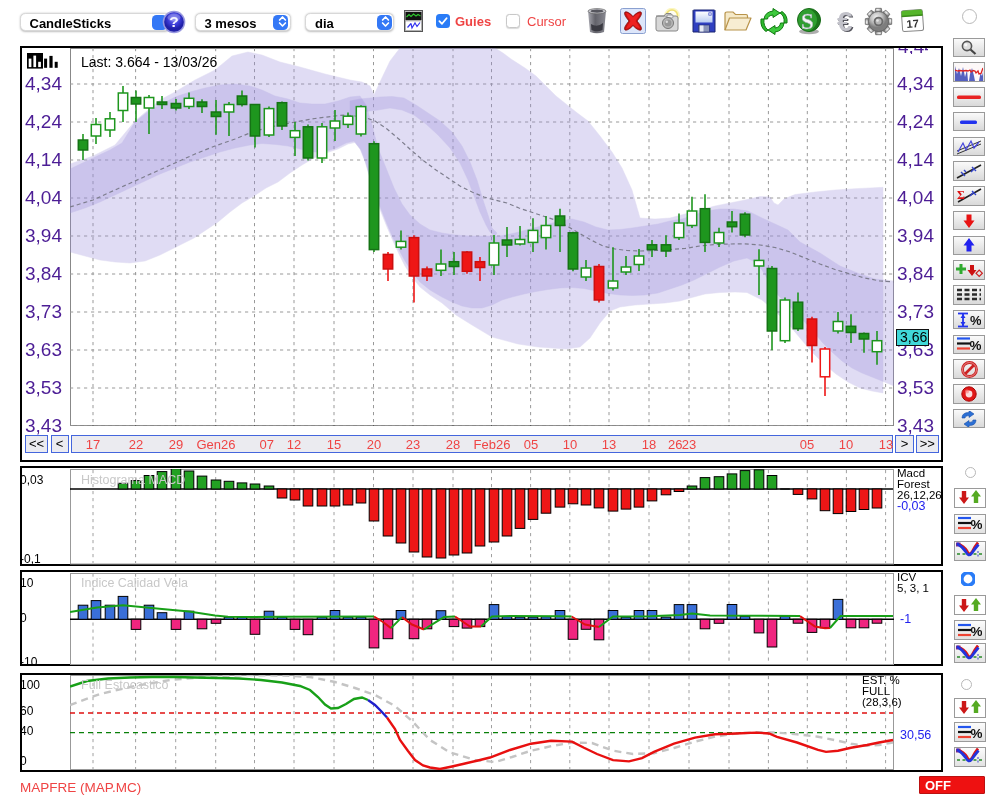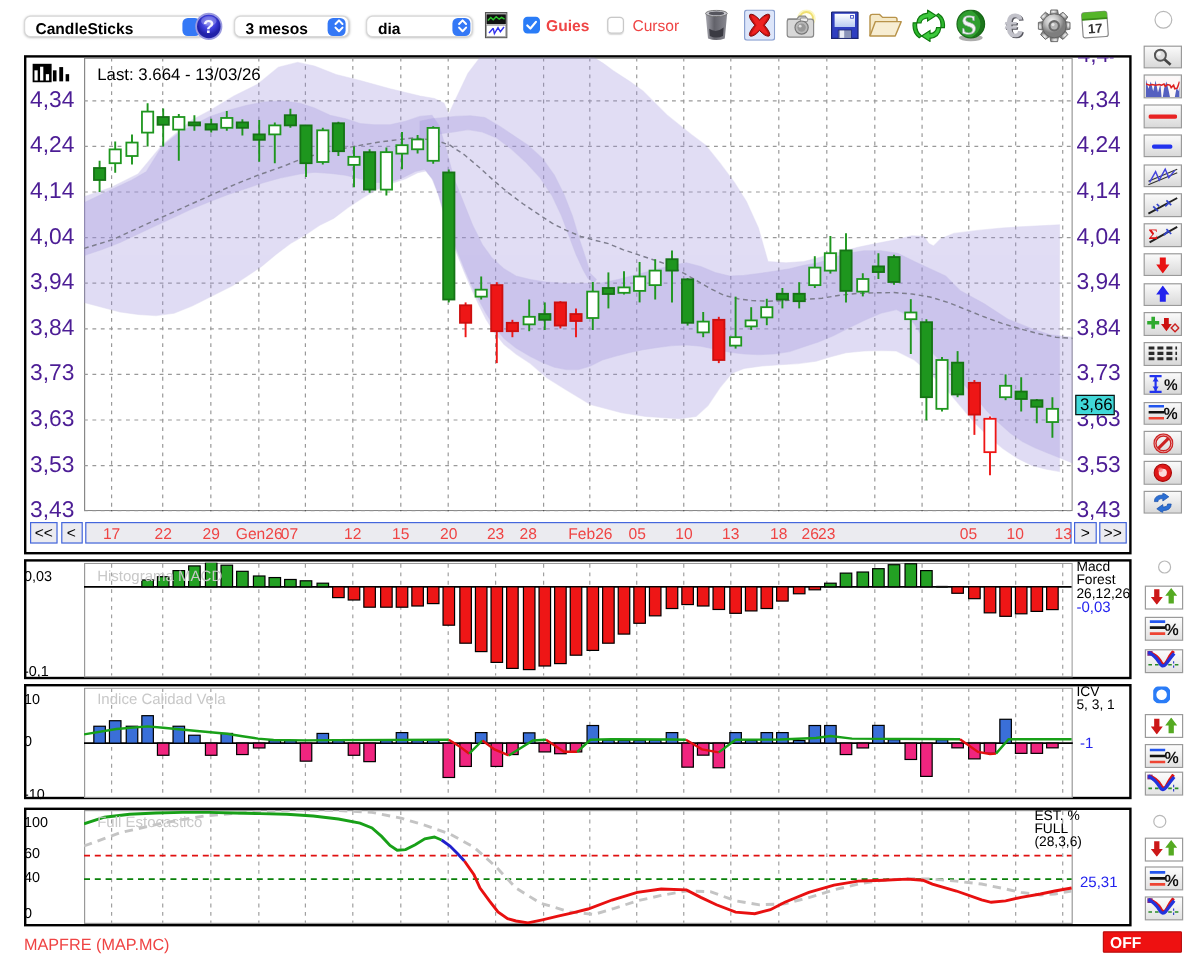--- a/index.html
+++ b/index.html
@@ -339,26 +339,26 @@
       <rect x="872.3" y="340.7" width="9.4" height="11.0" fill="#fff" stroke="#1e961e" stroke-width="1.5"></rect>
     </svg>
 <div class="ab" style="left:81px;top:54px;font-size:14px;color:#000;white-space:nowrap">Last: 3.664 - 13/03/26</div>
 <div class="ab" style="left:25px;top:435px;width:23px;height:18px;border:1.5px solid #4466dd;background:#ebebf0;font-size:13px;text-align:center;line-height:15px">&lt;&lt;</div>
 <div class="ab" style="left:50.5px;top:435px;width:18px;height:18px;border:1.5px solid #4466dd;background:#ebebf0;font-size:13px;text-align:center;line-height:15px">&lt;</div>
 <div class="ab" style="left:70.5px;top:435px;width:822.5px;height:18px;border:1.5px solid #4466dd;background:#ebebf0"></div>
 <div class="lbl" style="left:73px;top:438px;width:40px;text-align:center">17</div>
 <div class="lbl" style="left:116px;top:438px;width:40px;text-align:center">22</div>
 <div class="lbl" style="left:156px;top:438px;width:40px;text-align:center">29</div>
 <div class="lbl" style="left:196px;top:438px;width:40px;text-align:center">Gen26</div>
-<div class="lbl" style="left:234px;top:438px;width:40px;text-align:left">07</div>
+<div class="lbl" style="left:234px;top:438px;width:40px;text-align:right">07</div>
 <div class="lbl" style="left:274px;top:438px;width:40px;text-align:center">12</div>
 <div class="lbl" style="left:314px;top:438px;width:40px;text-align:center">15</div>
 <div class="lbl" style="left:354px;top:438px;width:40px;text-align:center">20</div>
 <div class="lbl" style="left:393px;top:438px;width:40px;text-align:center">23</div>
-<div class="lbl" style="left:433px;top:438px;width:40px;text-align:left">28</div>
+<div class="lbl" style="left:433px;top:438px;width:40px;text-align:center">28</div>
 <div class="lbl" style="left:472px;top:438px;width:40px;text-align:center">Feb26</div>
 <div class="lbl" style="left:511px;top:438px;width:40px;text-align:center">05</div>
 <div class="lbl" style="left:550px;top:438px;width:40px;text-align:center">10</div>
 <div class="lbl" style="left:589px;top:438px;width:40px;text-align:center">13</div>
 <div class="lbl" style="left:629px;top:438px;width:40px;text-align:center">18</div>
 <div class="lbl" style="left:669px;top:438px;width:40px;text-align:center">23</div>
 <div class="lbl" style="left:668px;top:438px;width:40px;text-align:left">26</div>
 <div class="lbl" style="left:787px;top:438px;width:40px;text-align:center">05</div>
 <div class="lbl" style="left:826px;top:438px;width:40px;text-align:center">10</div>
 <div class="lbl" style="left:866px;top:438px;width:40px;text-align:center">13</div>
@@ -531,21 +531,21 @@
       <polyline points="70.0,686.5 87.0,681.0 108.0,678.5 130.0,677.5 152.0,677.0 174.0,677.0 195.0,677.5 217.0,678.0 239.0,678.5 261.0,680.0 282.0,682.5 300.0,686.0 310.0,690.0 318.0,697.0 325.0,704.5 331.0,708.5 338.0,708.0 346.0,704.0 354.0,699.0 362.0,697.5 368.0,700.0" fill="none" stroke="#18a018" stroke-width="2.4"></polyline>
       <polyline points="368.0,700.0 375.0,705.0 381.0,711.0 387.0,717.5" fill="none" stroke="#2020cc" stroke-width="2.4"></polyline>
       <polyline points="387.0,717.5 395.0,729.0 400.0,740.0 408.0,751.0 415.0,760.0 423.0,765.5 430.0,767.5 440.0,769.0 452.0,766.5 465.0,763.5 478.0,760.5 490.0,757.5 510.0,750.0 531.0,743.7 551.0,740.8 572.0,741.6 584.0,747.8 597.0,754.0 613.0,760.1 629.0,761.4 642.0,758.1 654.0,751.9 674.0,743.7 695.0,737.6 715.0,734.3 736.0,733.5 756.0,732.6 769.0,733.5 777.0,736.8 797.0,742.5 818.0,749.9 826.0,751.9 838.0,750.7 851.0,747.8 867.0,745.0 879.0,742.5 893.0,740.0" fill="none" stroke="#e81010" stroke-width="2.4"></polyline>
     </svg>
 <div class="wm" style="left:81px;top:678px">Full Estocastico</div>
 <div class="lblr" style="left:20px;top:678.5px;width:47px">100</div>
 <div class="lblr" style="left:20px;top:704.5px;width:47px">60</div>
 <div class="lblr" style="left:20px;top:724.5px;width:47px">40</div>
 <div class="lblr" style="left:20px;top:754.5px;width:47px">0</div>
 <div class="pl" style="left:862px;top:675px">EST. %<br>FULL<br>(28,3,6)</div>
-<div class="pl blue" style="left:900px;top:730px;font-size:12.5px">25,31</div>
+<div class="pl blue" style="left:900px;top:730px;font-size:12.5px">30,56</div>
 <div class="radio" style="left:961px;top:679px;width:11px;height:11px"></div>
 <div class="sbtn" style="top:37.5px">
       <svg width="22" height="16" viewBox="0 0 22 16" style="position:absolute;left:4.0px;top:0.75px">
         <circle cx="9" cy="7" r="4.6" fill="#ddd" stroke="#555" stroke-width="1.6"></circle>
         <circle cx="7.8" cy="5.8" r="1.6" fill="#f8f8f8"></circle>
         <line x1="12.5" y1="10.5" x2="17.5" y2="15" stroke="#444" stroke-width="2.2"></line>
       </svg>
     </div>
 <div class="sbtn" style="top:62.25px">
       <svg width="28" height="17" viewBox="0 0 28 17" style="position:absolute;left:1.0px;top:0.25px">

